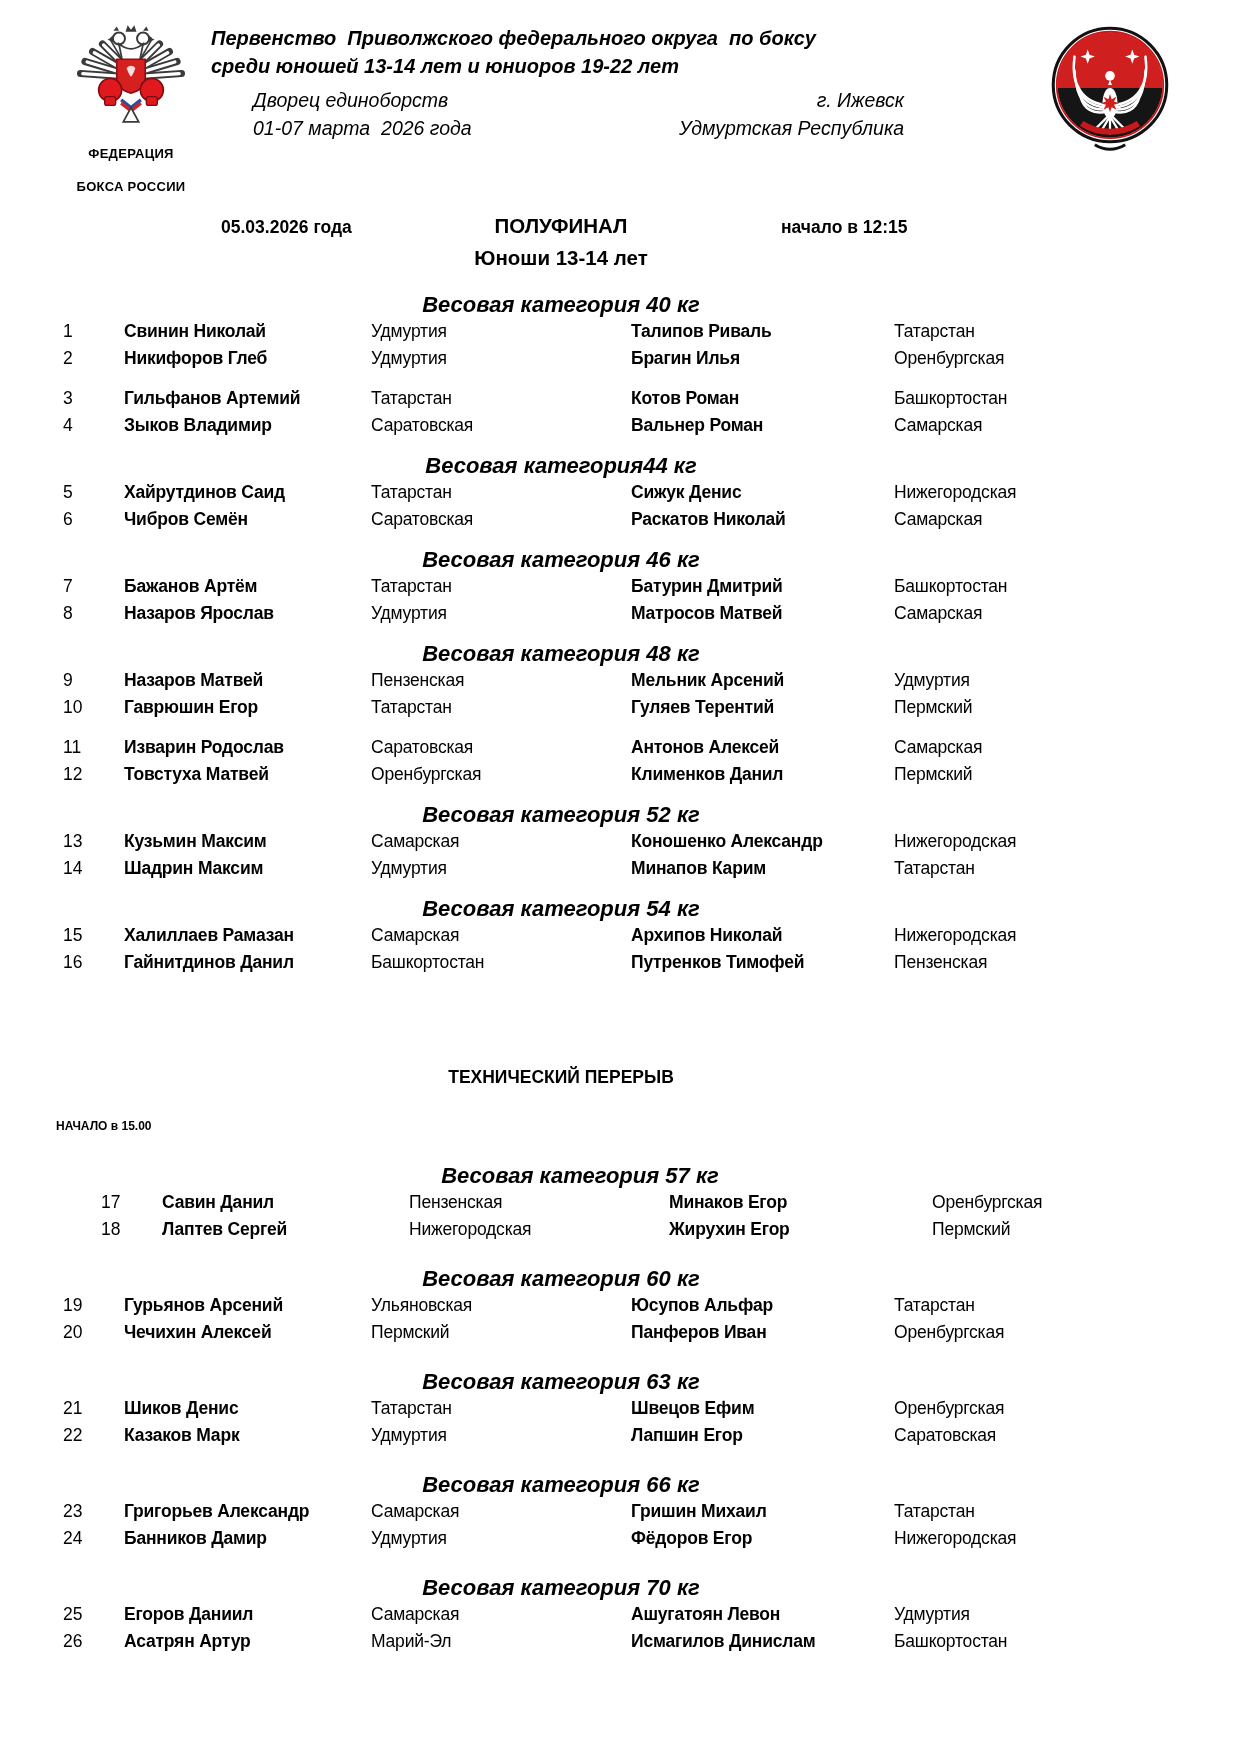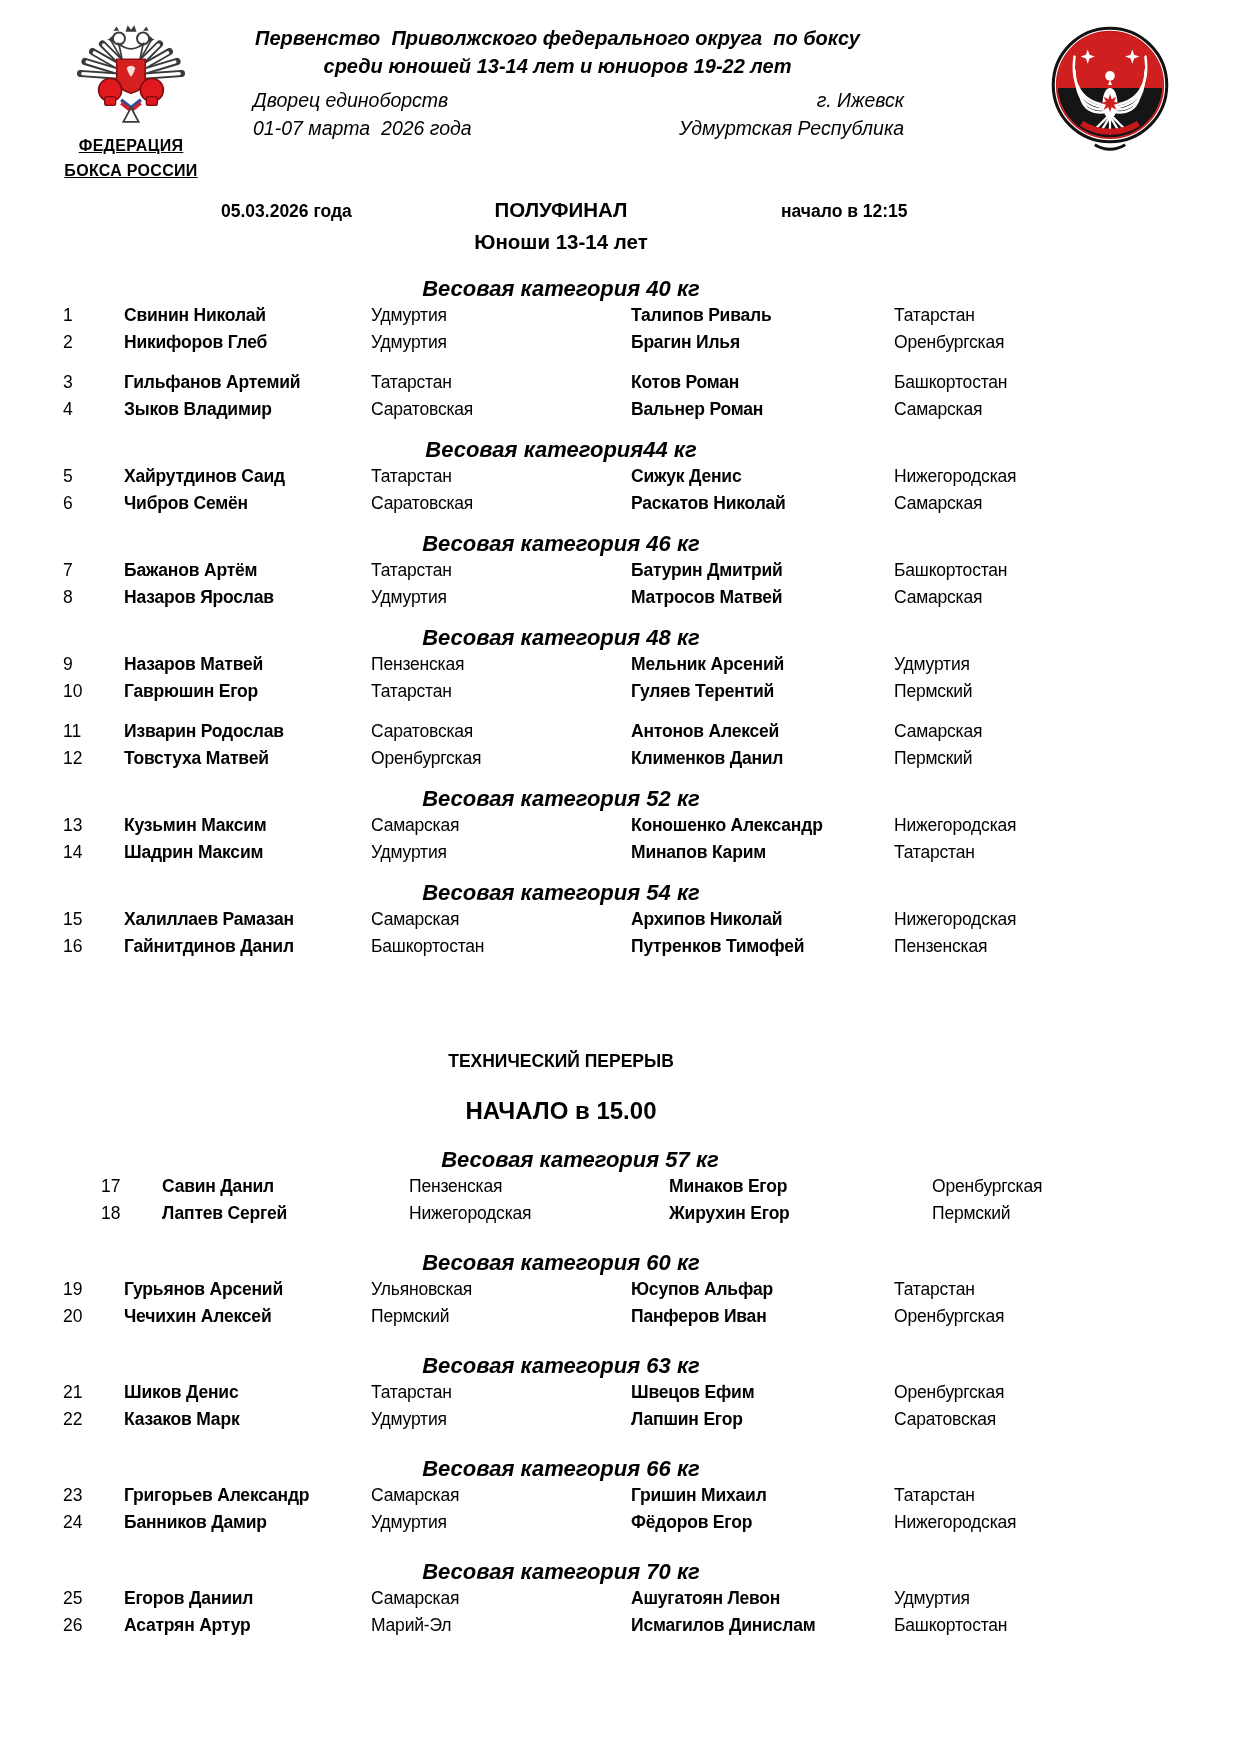--- a/index.html
+++ b/index.html
@@ -6,24 +6,24 @@
   body{
     width:1241px;height:1755px;overflow:hidden;
     font-family:"Liberation Sans", sans-serif;color:#000;
     -webkit-font-smoothing:antialiased;
   }
   .page{box-sizing:border-box;width:1241px;height:1755px;padding:22px 55px 0 56px;}
 
   
   .doc-header{display:grid;grid-template-columns:150px 1fr 170px;align-items:start;}
   .logo-left{width:150px;text-align:center;}
-  .fed-caption{font-weight:bold;font-size:16px;line-height:15px;letter-spacing:.3px;margin-top:10px;text-decoration:underline;}
+  .fed-caption{font-weight:bold;font-size:13px;line-height:15px;letter-spacing:.3px;margin-top:18px;}
   .logo-right{width:170px;display:flex;justify-content:flex-end;}
   .header-center{padding:2px 112px 0 5px;}
-  .doc-title{text-align:center;font-weight:bold;font-style:italic;font-size:20px;line-height:28px;white-space:pre-wrap;}
+  .doc-title{text-align:left;font-weight:bold;font-style:italic;font-size:20px;line-height:28px;white-space:pre-wrap;}
   .info-row{display:flex;justify-content:space-between;font-style:italic;font-size:19.5px;line-height:28px;white-space:pre-wrap;margin-left:42px;}
   .info-row.first{margin-top:6px;}
 
   
   .center-col{width:1010px;position:relative;}
   .stage-row{position:relative;height:28px;margin-top:20px;font-weight:bold;}
   .stage-date{position:absolute;left:165px;top:3px;font-size:17.5px;}
   .stage-name{position:absolute;left:0;width:100%;text-align:center;font-size:20.5px;}
   .stage-time{position:absolute;left:725px;top:3px;font-size:17.5px;}
   .age-group{text-align:center;font-weight:bold;font-size:20.5px;line-height:27px;margin-top:2px;}
@@ -34,21 +34,21 @@
   #session2 .category{margin-top:22px;}
   #session2 .category:first-child{margin-top:22px;margin-left:38px;}
   .category-title{text-align:center;font-weight:bold;font-style:italic;font-size:22px;line-height:27px;white-space:pre-wrap;}
   .bout-row{display:grid;grid-template-columns:68px 247px 260px 263px 1fr;font-size:17.5px;line-height:27px;}
   .bout-number{padding-left:7px;}
   .corner-name{font-weight:bold;letter-spacing:-.2px;}
   .corner-region{letter-spacing:-.2px;}
 
   
   .break-line1{margin-top:88px;text-align:center;font-weight:bold;font-size:17.5px;line-height:27px;}
-  .break-line2{margin-top:22px;text-align:center;font-weight:bold;font-size:24px;line-height:27px;}
+  .break-line2{margin-top:22px;text-align:left;font-weight:bold;font-size:12px;line-height:27px;}
 </style>
 </head>
 <body>
 
 <div class="page">
 
   <header class="doc-header">
 
     <div class="logo-left">
       <svg width="132" height="102" viewBox="0 0 120 93">

